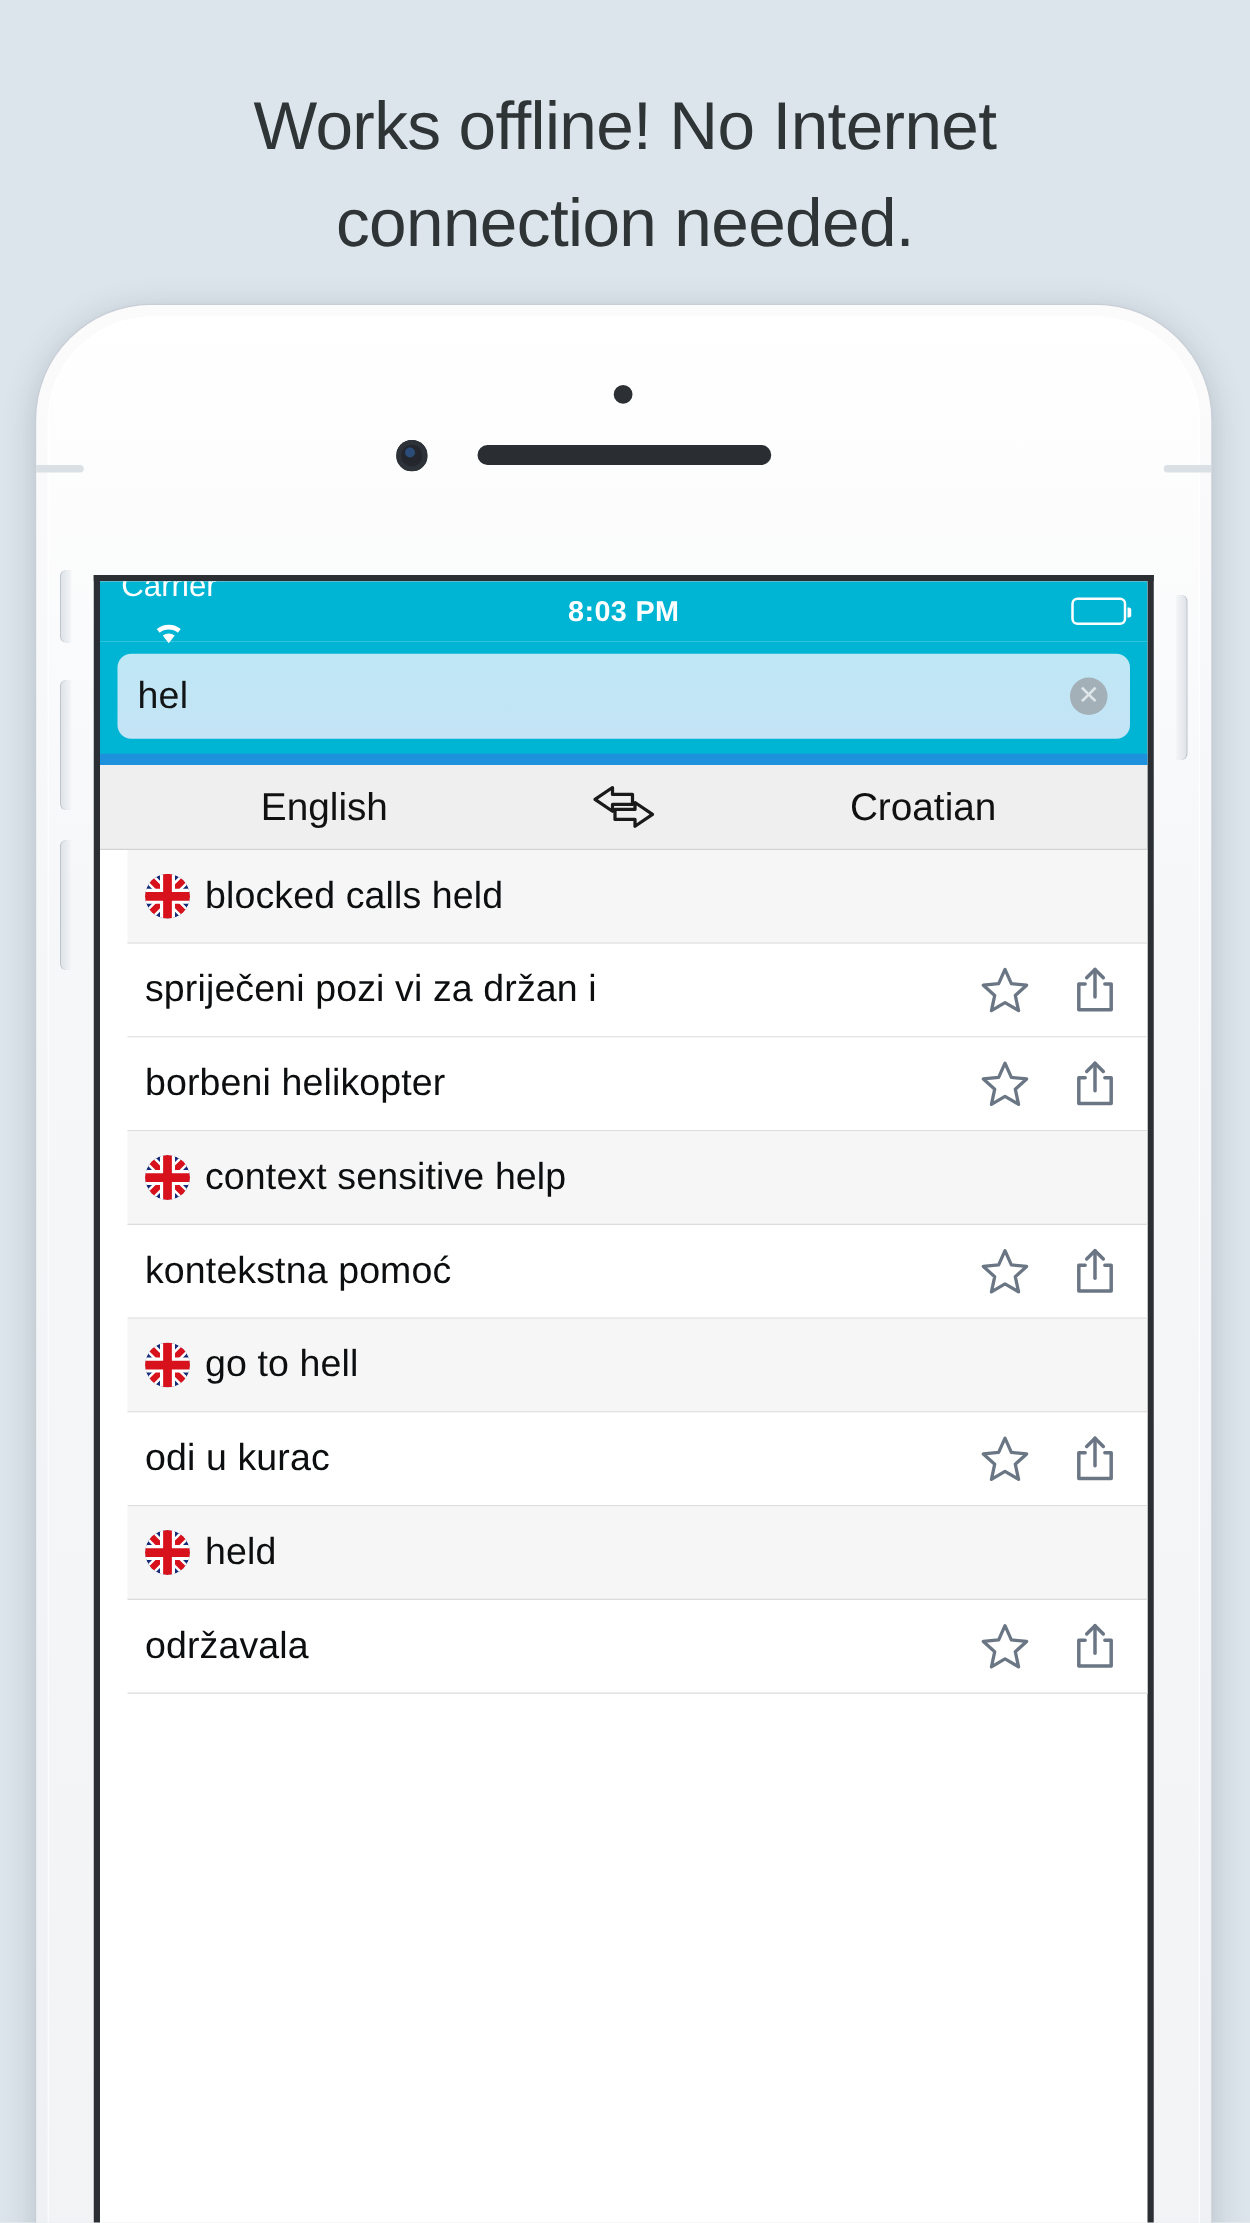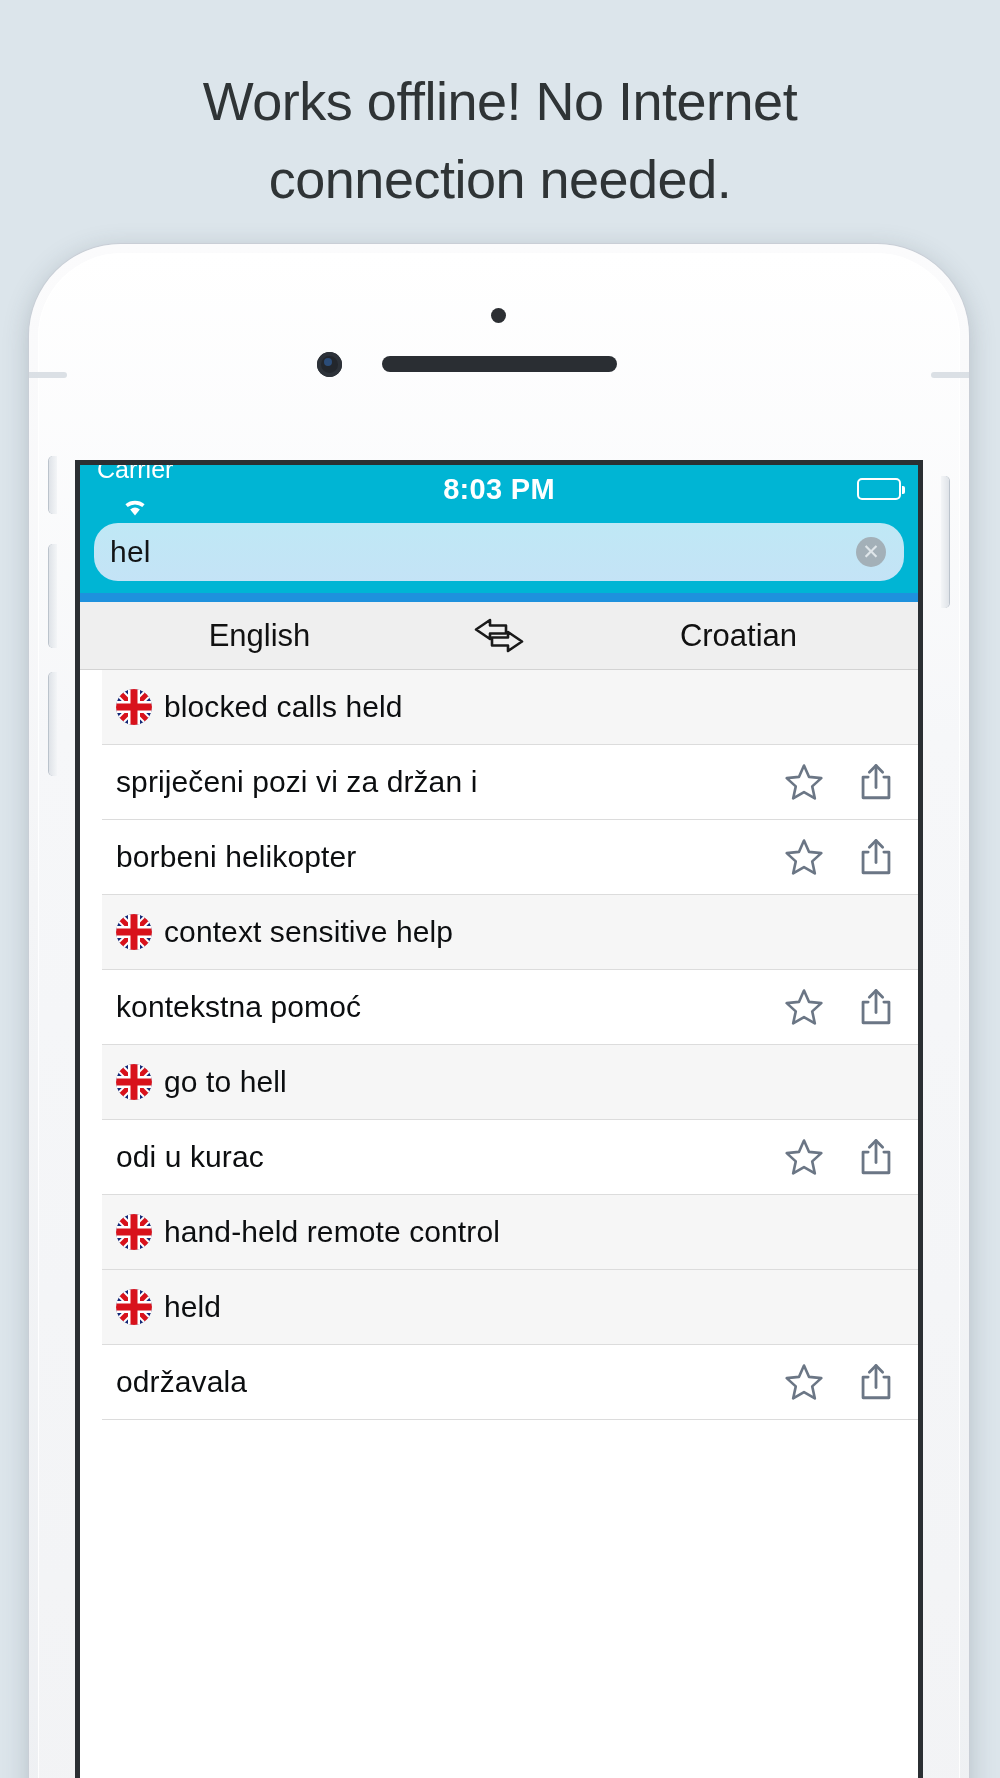--- a/index.html
+++ b/index.html
@@ -124,21 +124,21 @@
     display: flex;
     align-items: center;
     color: #fff;
     padding: 0 17px;
     font-size: 25px;
     position: relative;
   }
   .sb-left { display: flex; align-items: center; gap: 10px; flex-direction: column; }
   .sb-time {
     position: absolute; left: 0; right: 0; text-align: center;
-    font-weight: bold; font-size: 29px; letter-spacing: .3px;
+    font-weight: bold; font-size: 23px; letter-spacing: .3px;
   }
   .sb-right { margin-left: auto; display: flex; align-items: center; }
   .wifi { display: block; }
   .battery {
     width: 44px; height: 22px;
     border: 2px solid #fff; border-radius: 5px;
     position: relative;
     padding: 2px;
   }
   .battery::after {
@@ -147,22 +147,22 @@
   }
   .battery .fill { height: 100%; width: 100%; background: #fff; border-radius: 2px; }
 
   
   .searchbar {
     background: #00b5d4;
     padding: 10px 14px 12px 14px;
     border-bottom: 9px solid #1e91dd;
   }
   .searchfield {
-    height: 58px;
-    border-radius: 24px;
+    height: 68px;
+    border-radius: 11px;
     background: linear-gradient(180deg,#bfe8f5 0%,#c4e3f6 100%);
     display: flex;
     align-items: center;
     padding: 4px 16px;
     position: relative;
   }
   .searchfield .value {
     font-size: 30px;
     color: #121416;
     letter-spacing: .2px;
@@ -436,39 +436,20 @@
                 </defs>
     <g clip-path="url(#cp)">
       <rect width="36" height="36" fill="#152a78"></rect>
       <path d="M0 0 L36 36 M36 0 L0 36" stroke="#fff" stroke-width="9"></path>
       <path d="M0 0 L36 36 M36 0 L0 36" stroke="#d8121c" stroke-width="5"></path>
       <path d="M18 0 V36 M0 18 H36" stroke="#fff" stroke-width="12"></path>
       <path d="M18 0 V36 M0 18 H36" stroke="#d8121c" stroke-width="7"></path>
     </g>
   </svg>
 </span>
-            <span class="term">hand-held remote control</span>
-          </div>
-          <div class="row src">
-            <span class="flag">
-  <svg width="36" height="36" viewBox="0 0 36 36" aria-hidden="true">
-    <defs>
-                  <clipPath id="cp">
-                    <circle cx="18" cy="18" r="18"></circle>
-                  </clipPath>
-                </defs>
-    <g clip-path="url(#cp)">
-      <rect width="36" height="36" fill="#152a78"></rect>
-      <path d="M0 0 L36 36 M36 0 L0 36" stroke="#fff" stroke-width="9"></path>
-      <path d="M0 0 L36 36 M36 0 L0 36" stroke="#d8121c" stroke-width="5"></path>
-      <path d="M18 0 V36 M0 18 H36" stroke="#fff" stroke-width="12"></path>
-      <path d="M18 0 V36 M0 18 H36" stroke="#d8121c" stroke-width="7"></path>
-    </g>
-  </svg>
-</span>
             <span class="term">held</span>
           </div>
           <div class="row tgt">
             <span class="term">održavala</span>
             <span class="spacer"></span>
             <span class="icons">
               <span class="icon-btn">
   <svg width="42" height="42" viewBox="0 0 24 24" aria-hidden="true">
     <path d="M12 2.6 L14.9 9.1 L21.9 9.8 L16.7 14.5 L18.2 21.4 L12 17.8 L5.8 21.4 L7.3 14.5 L2.1 9.8 L9.1 9.1 Z" fill="none" stroke="#6b7685" stroke-width="1.5" stroke-linejoin="round"></path>
   </svg>

